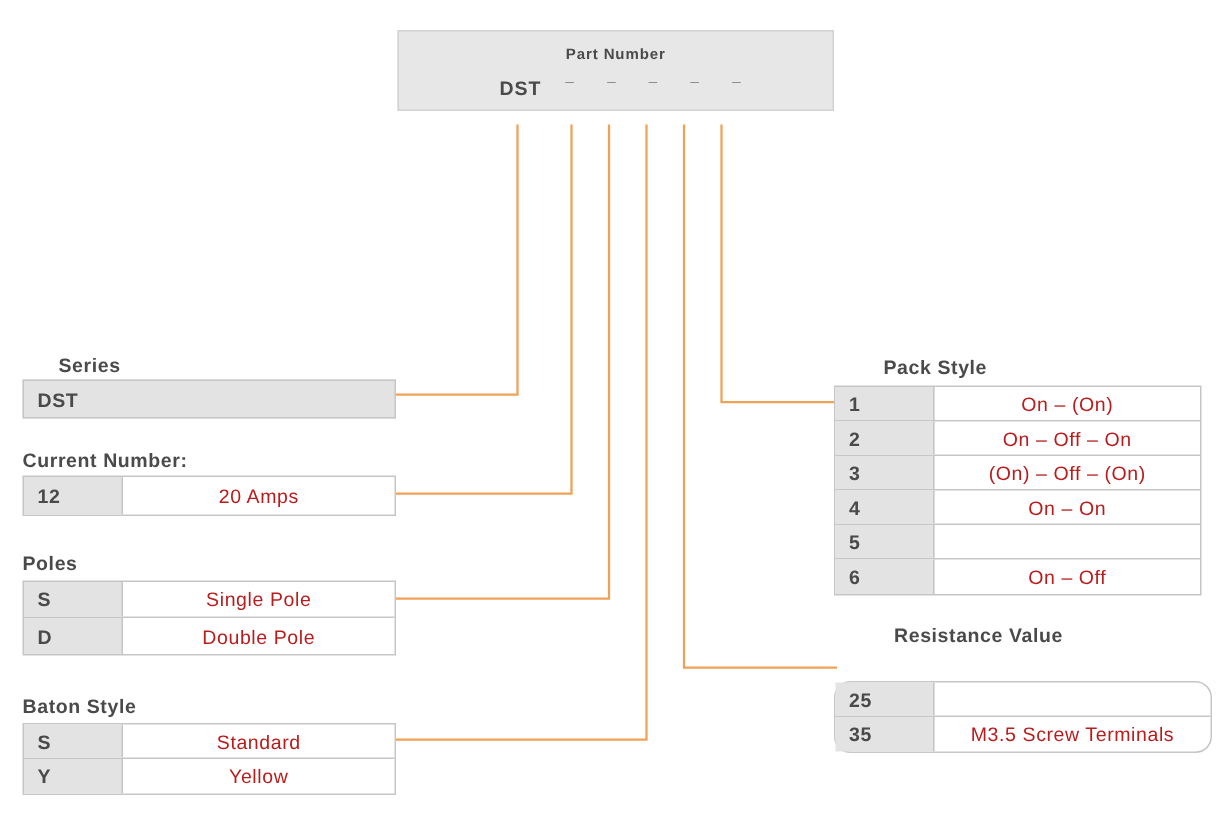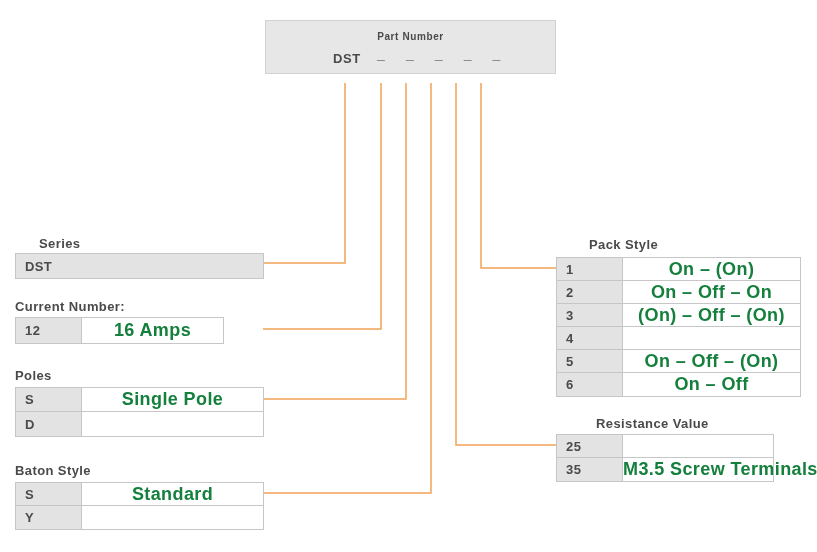--- a/index.html
+++ b/index.html
@@ -47,21 +47,21 @@
     position: absolute;
     left: 67px; top: 30px;
     font-size: 13px;
     font-weight: 700;
     letter-spacing: 0.6px;
     color: #4a4a4a;
   }
   .pn-blanks {
     position: absolute;
     left: 111px; top: 25px;
-    font-size: 14px;
+    font-size: 10px;
     font-weight: 700;
     color: #4a4a4a;
   }
   .pn-blanks .blank {
     display: inline-block;
     width: 12px;
     margin-right: 13px;
     text-align: left;
   }
 
@@ -99,25 +99,24 @@
     font-size: 13px;
     font-weight: 700;
     letter-spacing: 0.4px;
     color: #4a4a4a;
   }
   .cell-value {
     flex: 1;
     display: flex;
     align-items: center;
     justify-content: center;
-    font-size: 18px;
-    letter-spacing: 0.4px;
-    color: #15803d;
+    font-size: 13px;
+    letter-spacing: 0.4px;
+    color: #b91c1c;
     white-space: nowrap;
-    font-weight: bold;
   }
   .rh25 .lookup-row { height: 25px; }
   .rh24 .lookup-row { height: 24px; }
   .rh23 .lookup-row { height: 23px; }
 
   
   .series-cell {
     position: absolute;
     left: 15px; top: 253px;
     width: 249px; height: 26px;
@@ -127,25 +126,25 @@
     align-items: center;
     padding-left: 9px;
     font-size: 13px;
     font-weight: 700;
     letter-spacing: 0.4px;
     color: #4a4a4a;
     z-index: 2;
   }
 
   
-  .t-current    { left: 15px;  top: 317px; width: 209px; }
+  .t-current    { left: 15px;  top: 317px; width: 249px; }
   .t-poles      { left: 15px;  top: 387px; width: 249px; }
   .t-baton      { left: 15px;  top: 482px; width: 249px; }
   .t-pack       { left: 556px; top: 257px; width: 245px; }
-  .t-resistance { left: 556px; top: 434px; width: 218px; }
+  .t-resistance { left: 556px; top: 454px; width: 252px; border-radius: 11px; }
 
   .l-series     { left: 15px;  top: 236px; margin-left: 24px; }
   .l-current    { left: 15px;  top: 299px; }
   .l-poles      { left: 15px;  top: 368px; }
   .l-baton      { left: 15px;  top: 463px; }
   .l-pack       { left: 589px; top: 237px; }
   .l-resistance { left: 556px; top: 416px; padding-left: 40px; }
 </style>
 </head>
 <body>
@@ -173,66 +172,68 @@
     </div>
   </div>
 
   <div class="sec-label l-series">Series</div>
   <div class="series-cell">DST</div>
 
   <div class="sec-label l-current">Current Number:</div>
   <div class="lookup rh25 t-current">
     <div class="lookup-row">
       <div class="cell-code">12</div>
-      <div class="cell-value">16 Amps</div>
+      <div class="cell-value">20 Amps</div>
     </div>
   </div>
 
   <div class="sec-label l-poles">Poles</div>
   <div class="lookup rh24 t-poles">
     <div class="lookup-row">
       <div class="cell-code">S</div>
       <div class="cell-value">Single Pole</div>
     </div>
     <div class="lookup-row">
       <div class="cell-code">D</div>
+      <div class="cell-value">Double Pole</div>
     </div>
   </div>
 
   <div class="sec-label l-baton">Baton Style</div>
   <div class="lookup rh23 t-baton">
     <div class="lookup-row">
       <div class="cell-code">S</div>
       <div class="cell-value">Standard</div>
     </div>
     <div class="lookup-row">
       <div class="cell-code">Y</div>
+      <div class="cell-value">Yellow</div>
     </div>
   </div>
 
   <div class="sec-label l-pack">Pack Style</div>
   <div class="lookup rh23 t-pack">
     <div class="lookup-row">
       <div class="cell-code">1</div>
       <div class="cell-value">On – (On)</div>
     </div>
     <div class="lookup-row">
       <div class="cell-code">2</div>
       <div class="cell-value">On – Off – On</div>
     </div>
     <div class="lookup-row">
       <div class="cell-code">3</div>
       <div class="cell-value">(On) – Off – (On)</div>
     </div>
     <div class="lookup-row">
       <div class="cell-code">4</div>
+      <div class="cell-value">On – On</div>
     </div>
     <div class="lookup-row">
       <div class="cell-code">5</div>
-      <div class="cell-value">On – Off – (On)</div>
     </div>
     <div class="lookup-row">
       <div class="cell-code">6</div>
       <div class="cell-value">On – Off</div>
     </div>
   </div>
 
   <div class="sec-label l-resistance">Resistance Value</div>
   <div class="lookup rh23 t-resistance">
     <div class="lookup-row">

